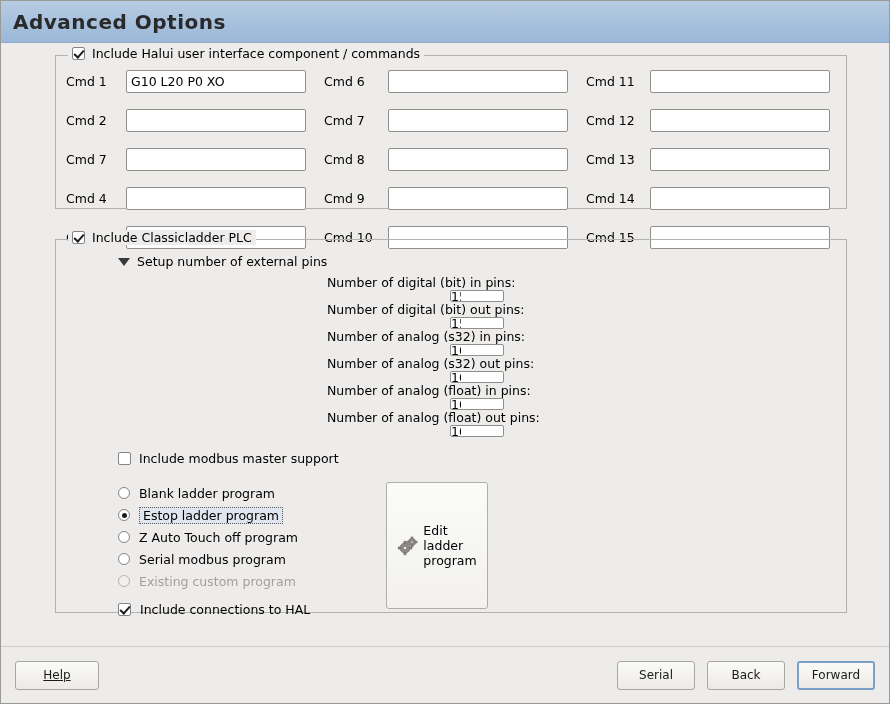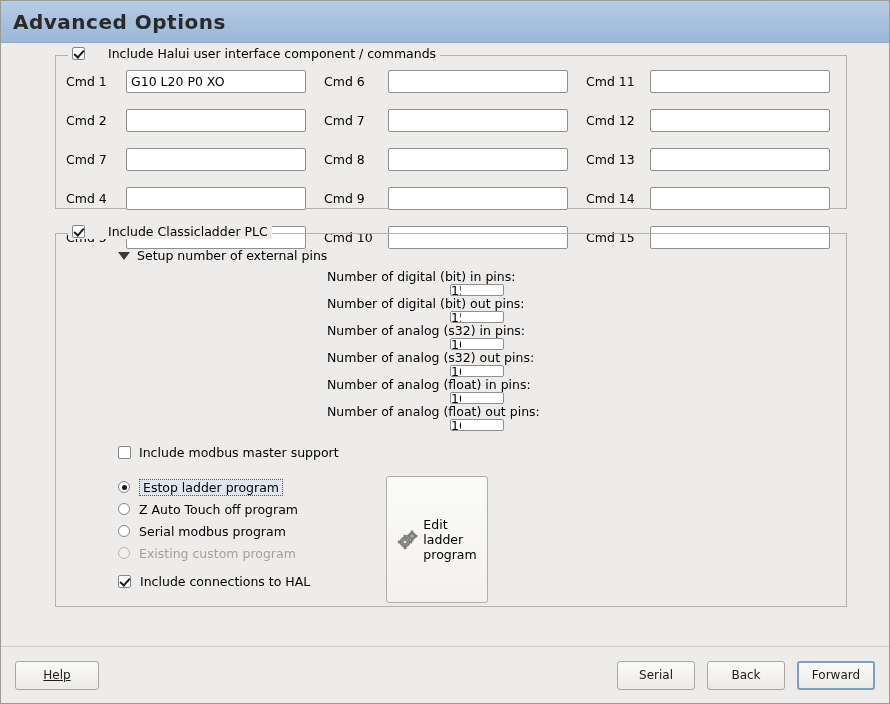--- a/index.html
+++ b/index.html
@@ -56,21 +56,21 @@
     box-sizing: border-box;
   }
   .group-title {
     position: absolute;
     top: -10px;
     left: 12px;
     background: #edeceb;
     padding: 0 4px;
     display: flex;
     align-items: center;
-    gap: 23px;
+    gap: 7px;
     font-size: 12.5px;
   }
   .chk {
     width: 13px;
     height: 13px;
     box-sizing: border-box;
     border: 1px solid #858585;
     background: #ffffff;
     display: inline-block;
     position: relative;
@@ -356,21 +356,21 @@
 
         <span class="cmd-label">Cmd 5</span>
         <input class="cmd-input" value="" style="">
         <span class="cmd-label">Cmd 10</span>
         <input class="cmd-input" value="" style="">
         <span class="cmd-label">Cmd 15</span>
         <input class="cmd-input" value="" style="">
       </div>
     </div>
 
-    <div class="group" style="margin-top:24px; height:374px;">
+    <div class="group" style="margin-top:30px; height:374px;">
       <div class="group-title">
         <span class="chk checked"></span>
         <span>Include Classicladder PLC</span>
       </div>
 
       <div class="cl-body">
 
         <div class="expander-row">
           <span class="tri"></span>
           <span>Setup number of external pins</span>
@@ -466,20 +466,24 @@
           </span>
         </div>
 
         <div class="modbus-row">
           <span class="chk"></span>
           <span>Include modbus master support</span>
         </div>
 
         <div class="radio-area">
           <div class="radios">
+            <div class="radio-row">
+              <span class="radio"></span>
+              <span>Blank ladder program</span>
+            </div>
             <div class="radio-row">
               <span class="radio sel"></span>
               <span class="lbl-sel">Estop ladder program</span>
             </div>
             <div class="radio-row">
               <span class="radio"></span>
               <span>Z Auto Touch off program</span>
             </div>
             <div class="radio-row">
               <span class="radio"></span>

